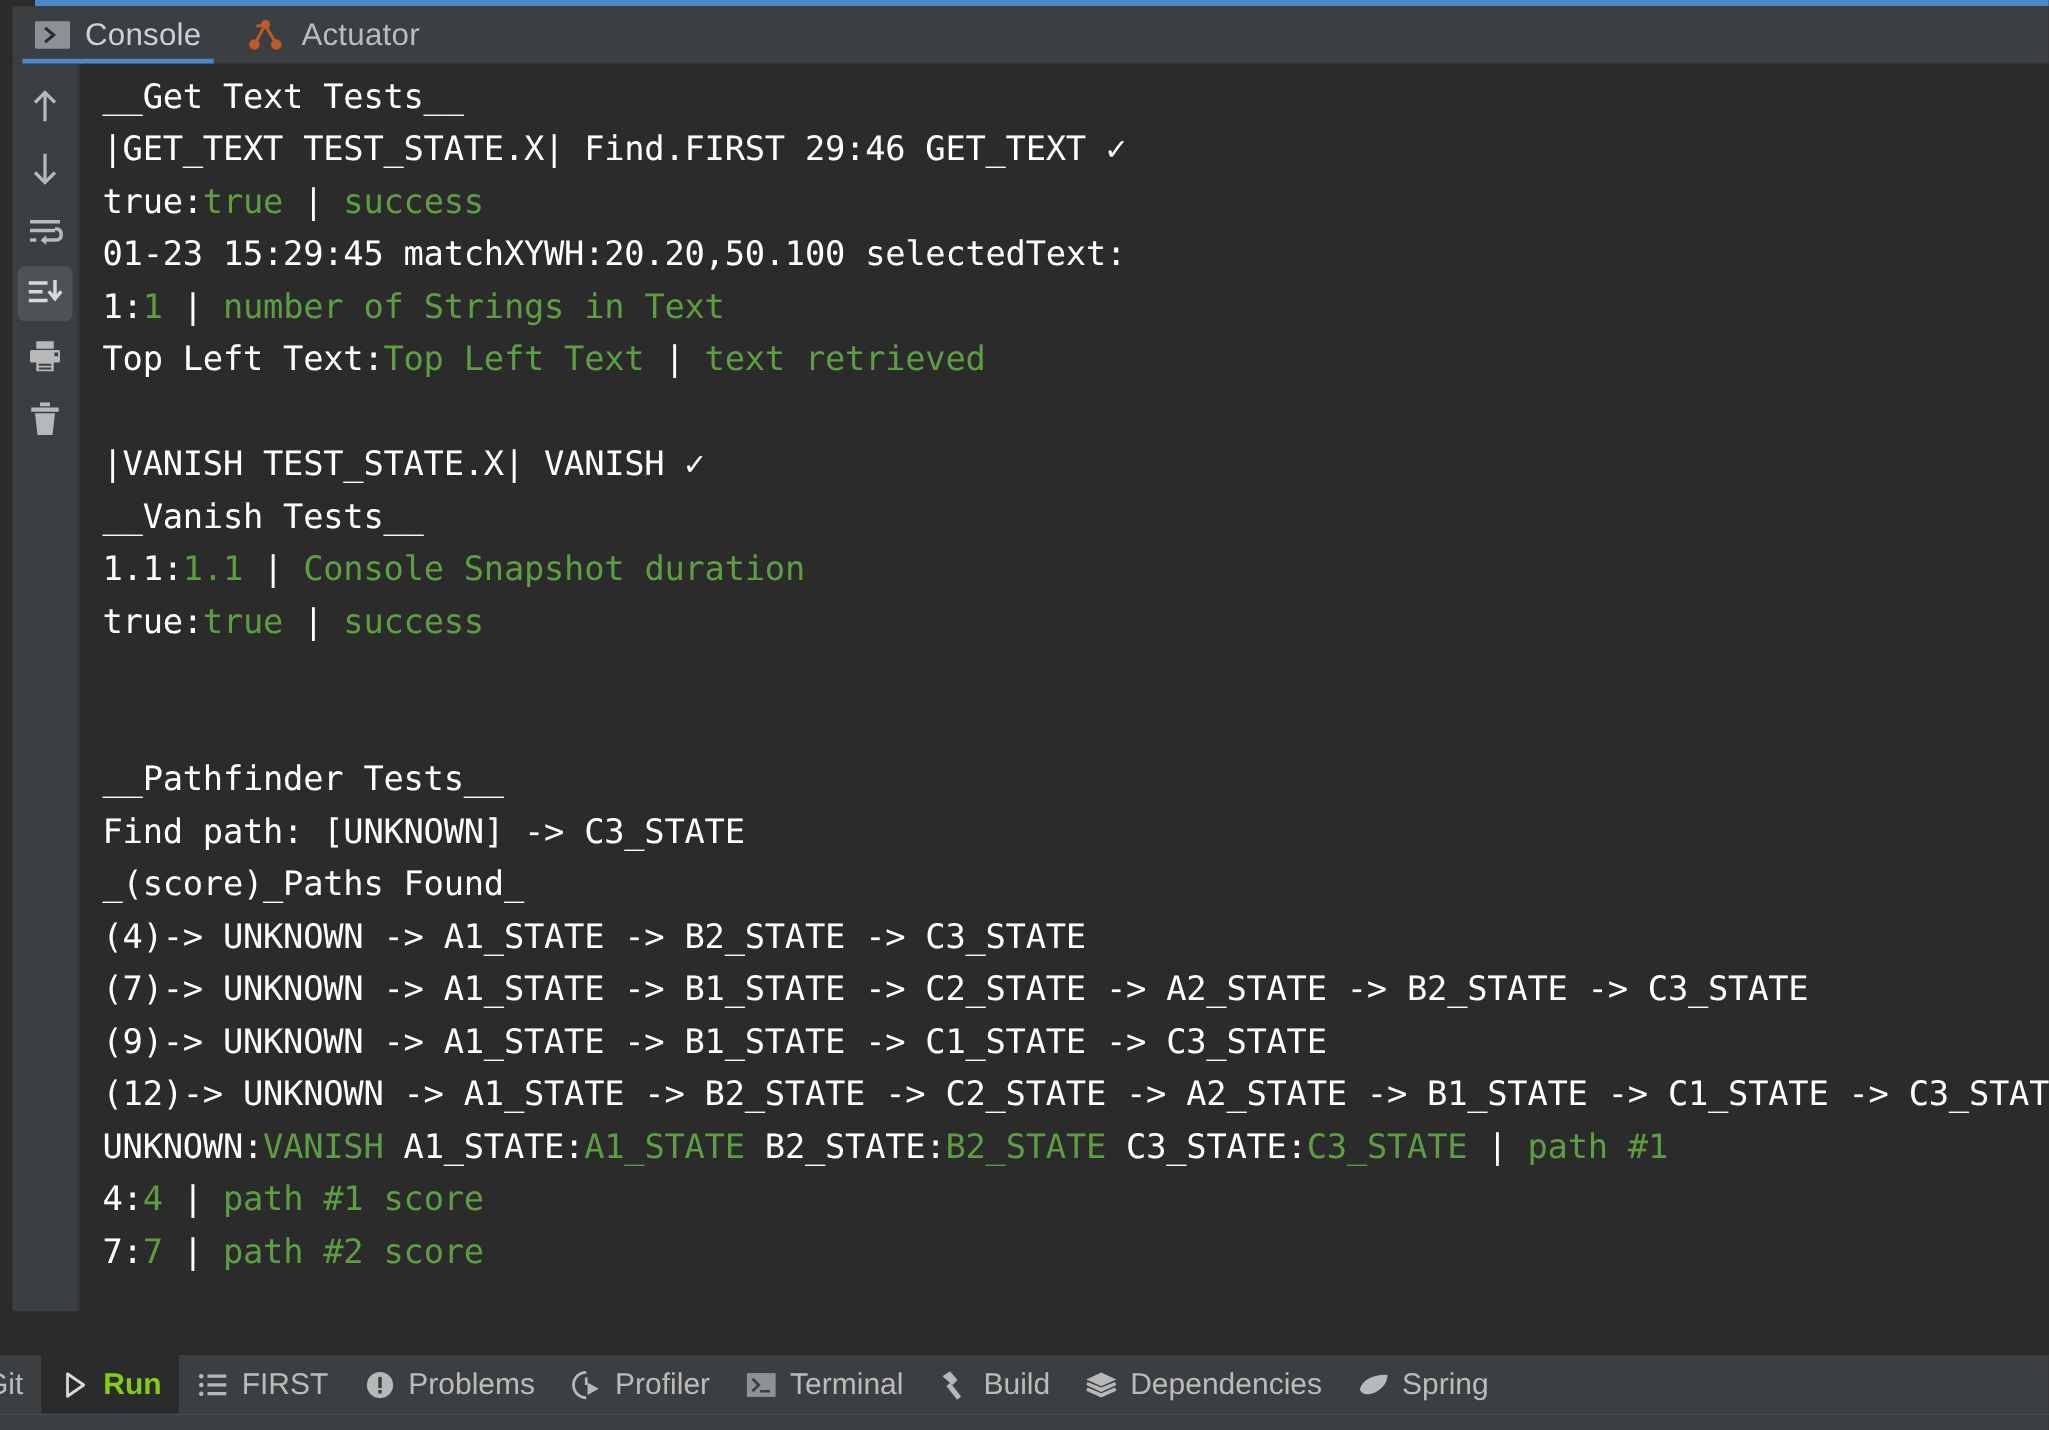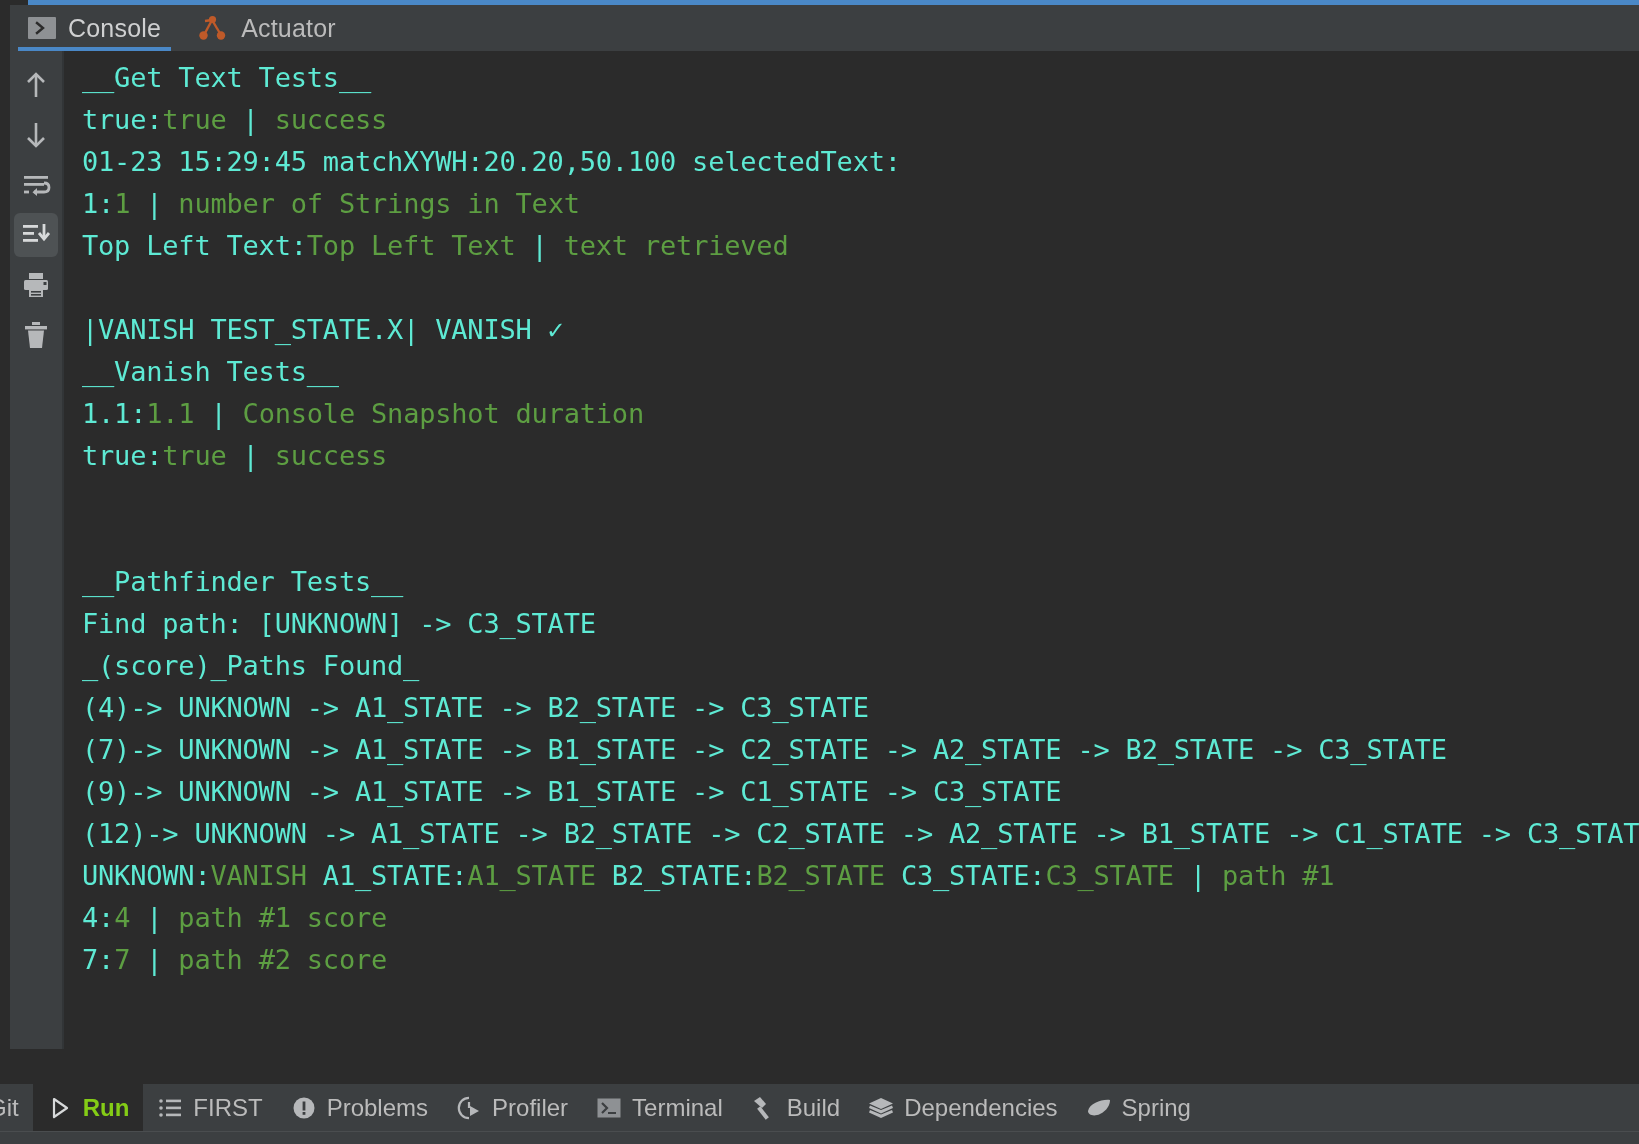--- a/index.html
+++ b/index.html
@@ -129,21 +129,21 @@
   .line {
     font-family: "DejaVu Sans Mono", "Liberation Mono", monospace;
     font-size: 27px;
     line-height: 42px;
     height: 42px;
     white-space: pre;
     color: #bfc1c2;
     letter-spacing: -0.2px;
   }
   .g { color: #5d9e42; }
-  .w { color: #5eead4; }
+  .w { color: #ffffff; }
 
   
   .statusbar {
     position: absolute;
     left: 0; bottom: 12px; right: 0;
     height: 48px;
     background: #3c3f41;
     display: flex;
     align-items: center;
   }
@@ -268,20 +268,21 @@
         <rect x="4" y="6" width="22" height="3.4" fill="#b6b8ba"></rect>
         <path d="M7 10.5 L23 10.5 L21 28 L9 28 Z" fill="#b6b8ba"></path>
       </svg>
     </div>
 
   </div>
 
   <div class="console">
     <div class="console-inner">
         <div class="line"><span class="w">__Get Text Tests__</span></div>
+        <div class="line"><span class="w">|GET_TEXT TEST_STATE.X| Find.FIRST 29:46 GET_TEXT ✓</span></div>
         <div class="line"><span class="w">true:</span><span class="g">true</span><span class="w"> | </span><span class="g">success</span></div>
         <div class="line"><span class="w">01-23 15:29:45 matchXYWH:20.20,50.100 selectedText:</span></div>
         <div class="line"><span class="w">1:</span><span class="g">1</span><span class="w"> | </span><span class="g">number of Strings in Text</span></div>
         <div class="line"><span class="w">Top Left Text:</span><span class="g">Top Left Text</span><span class="w"> | </span><span class="g">text retrieved</span></div>
         <div class="line"><span class="w"></span></div>
         <div class="line"><span class="w">|VANISH TEST_STATE.X| VANISH ✓</span></div>
         <div class="line"><span class="w">__Vanish Tests__</span></div>
         <div class="line"><span class="w">1.1:</span><span class="g">1.1</span><span class="w"> | </span><span class="g">Console Snapshot duration</span></div>
         <div class="line"><span class="w">true:</span><span class="g">true</span><span class="w"> | </span><span class="g">success</span></div>
         <div class="line"><span class="w"></span></div>

